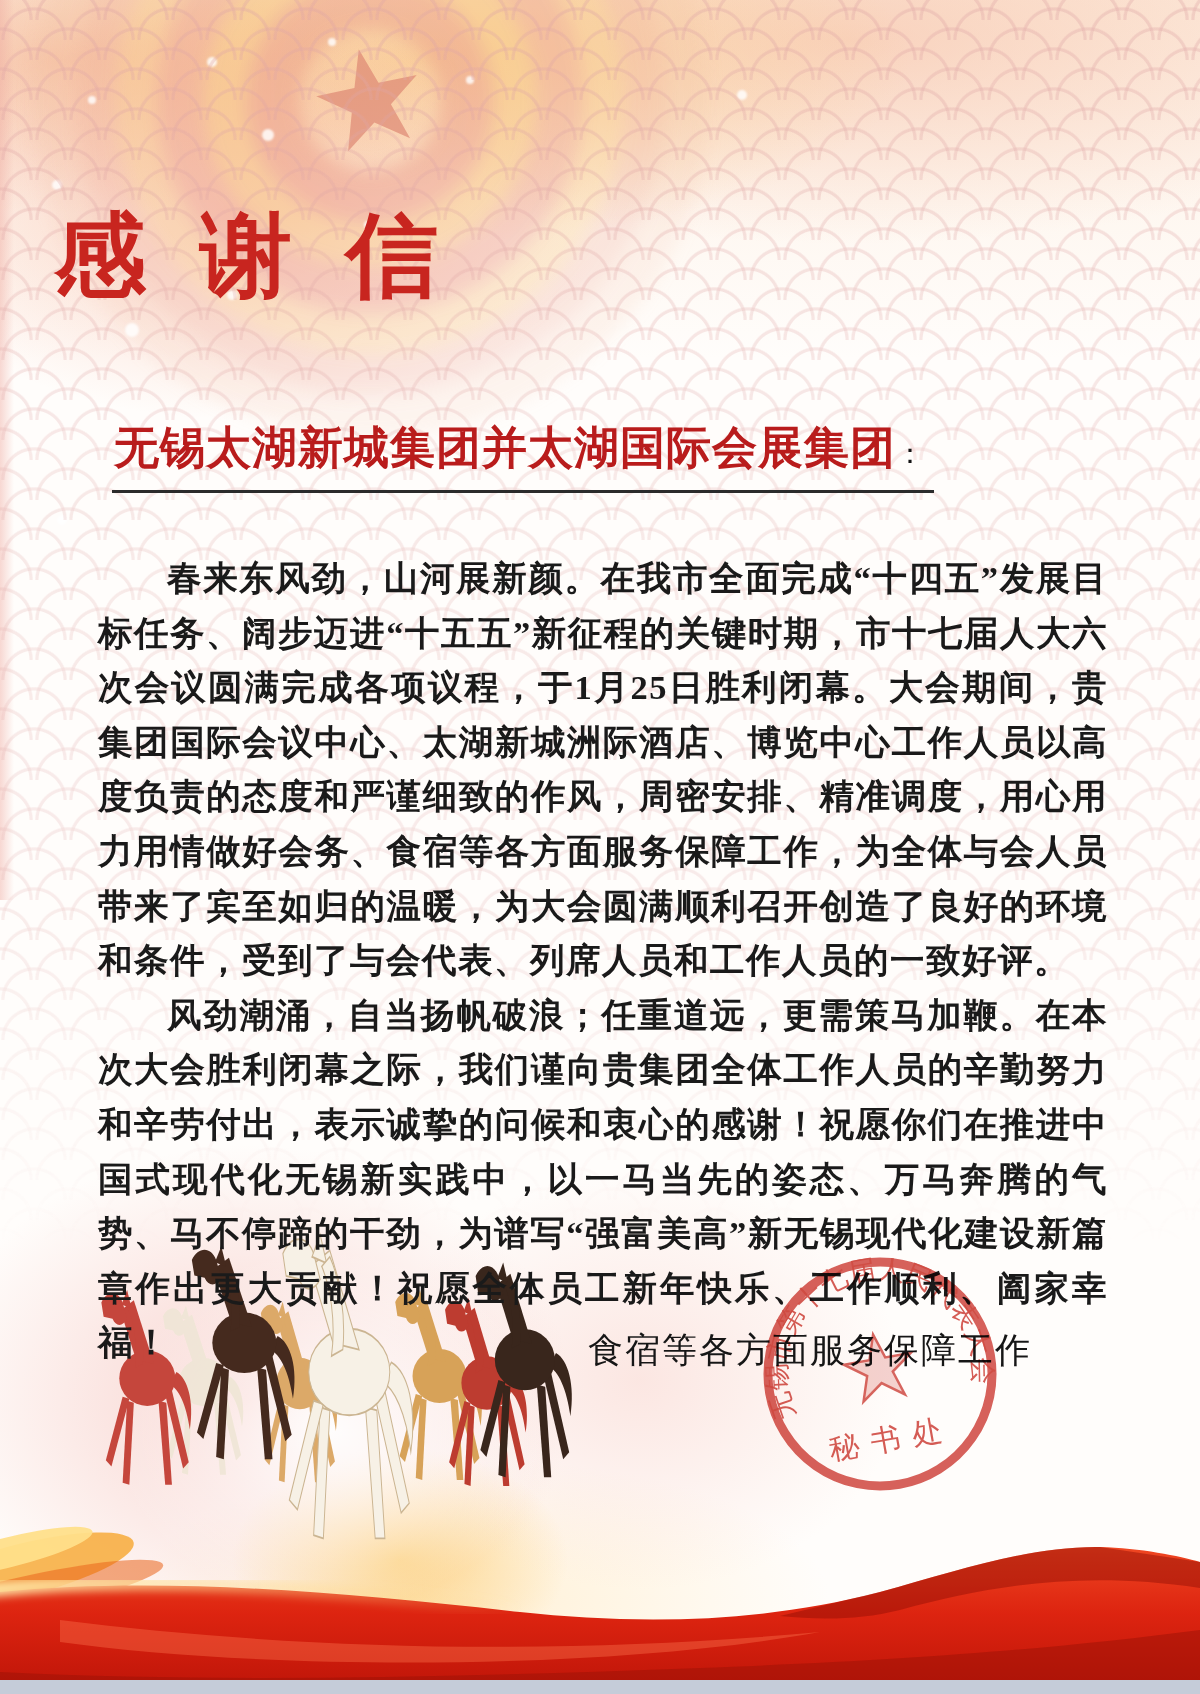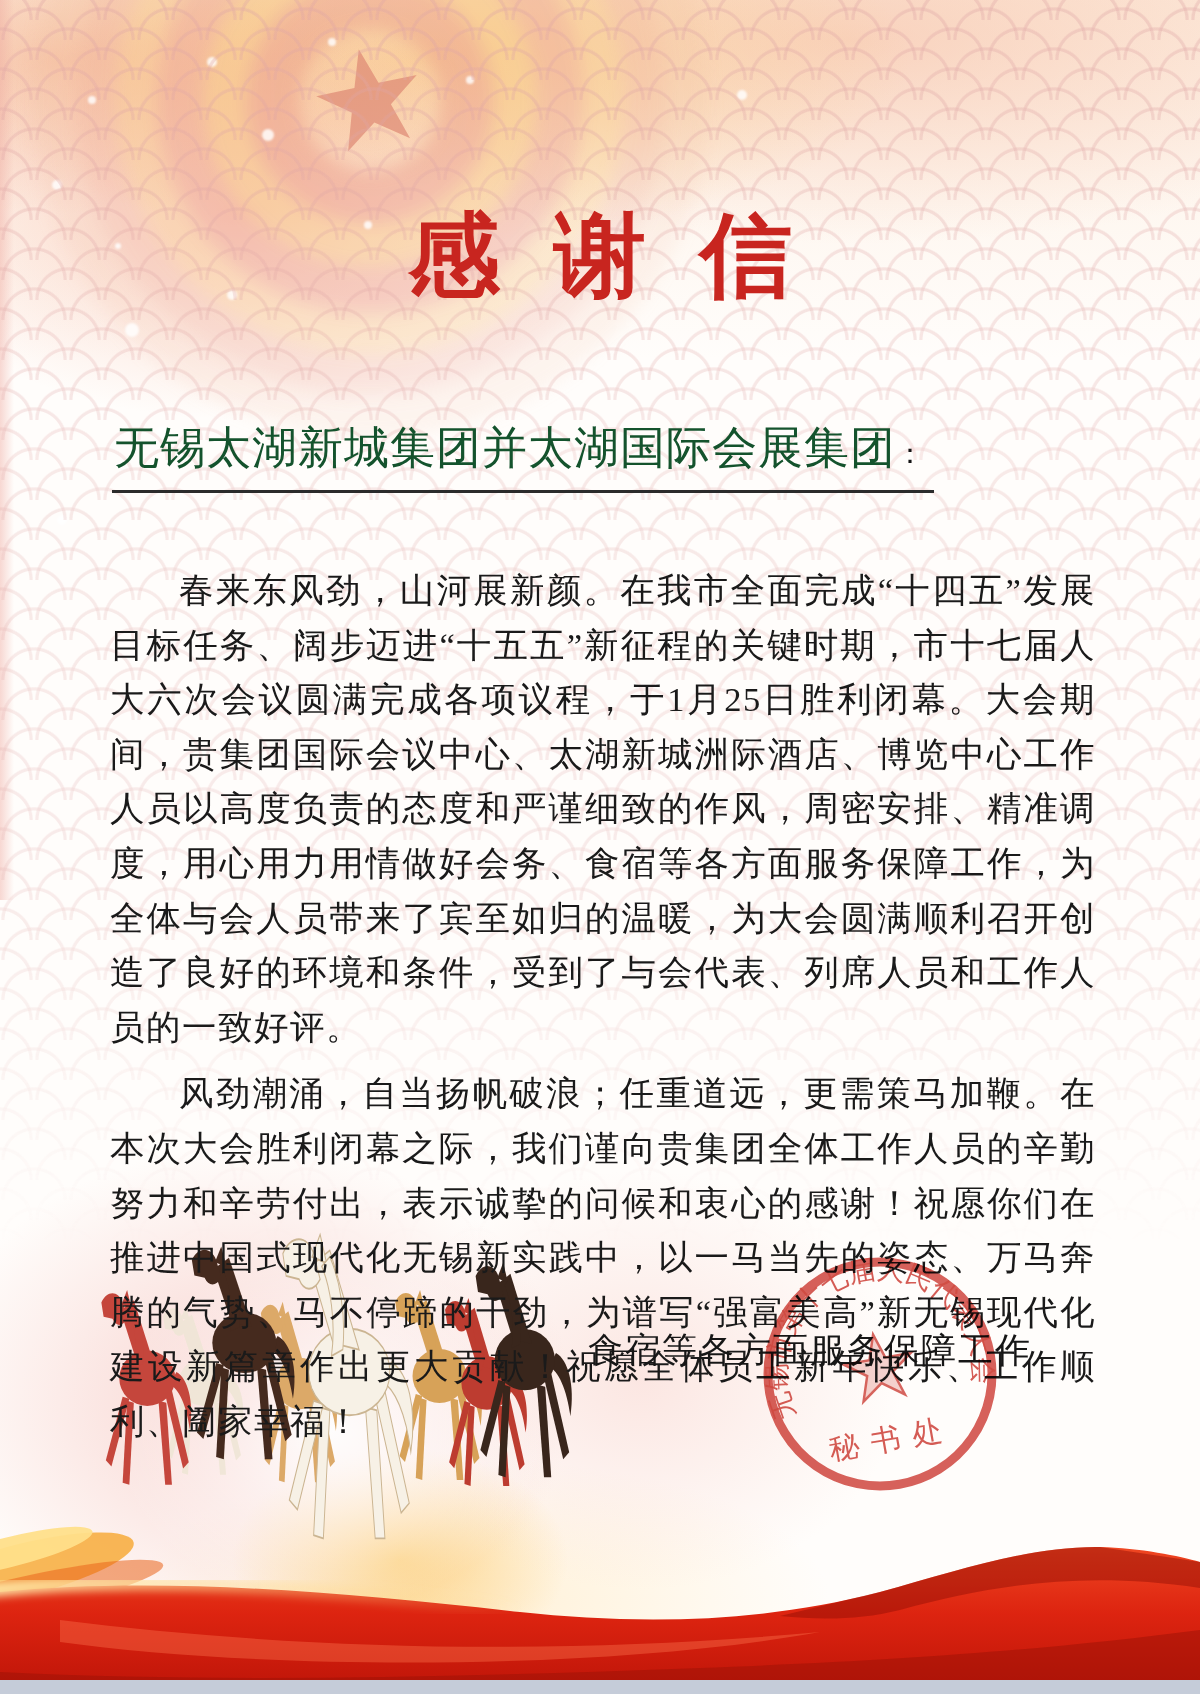--- a/index.html
+++ b/index.html
@@ -43,35 +43,35 @@
       radial-gradient(circle 34px at 50% 100%, rgba(0,0,0,0) 29px, rgba(223,166,166,.45) 30px, rgba(223,166,166,.45) 32px, rgba(0,0,0,0) 33.5px),
       radial-gradient(circle 34px at 50% 100%, rgba(0,0,0,0) 29px, rgba(223,166,166,.45) 30px, rgba(223,166,166,.45) 32px, rgba(0,0,0,0) 33.5px);
     background-size:68px 40px,68px 40px;
     background-position:0 0,34px 20px;
     -webkit-mask-image:linear-gradient(180deg, rgba(0,0,0,.9) 0%, rgba(0,0,0,.6) 35%, rgba(0,0,0,.5) 70%, rgba(0,0,0,0) 96%);
     mask-image:linear-gradient(180deg, rgba(0,0,0,.9) 0%, rgba(0,0,0,.6) 35%, rgba(0,0,0,.5) 70%, rgba(0,0,0,0) 96%);
   }
   
   .title{
     position:absolute;top:206px;left:0;width:100%;box-sizing:border-box;z-index:5;margin:0;
-    text-align:center;font-size:92px;line-height:100px;font-weight:700;
+    font-size:92px;line-height:100px;font-weight:700;
     letter-spacing:54px;padding-left:54px;color:#c8251f;
   }
   .salutation-row{
     position:absolute;top:418px;left:112px;z-index:5;
     border-bottom:3px solid #2b2b2b;padding:0 10px 12px 2px;
   }
-  .salutation{font-size:45px;font-weight:400;color:#14532d;letter-spacing:1px;}
+  .salutation{font-size:45px;font-weight:700;color:#b91c1c;letter-spacing:1px;}
   .salutation-colon{font-size:28px;color:#141414;}
   .body-text{
     position:absolute;top:551px;left:98px;width:1010px;z-index:5;
     font-size:34.5px;line-height:54.6px;letter-spacing:1.5px;color:#1a1a1a;
     text-align:justify;
   }
-  .body-text p{margin:12px;text-indent:2em;}
+  .body-text p{margin:0;text-indent:2em;font-weight:bold;}
   .signature{
     position:absolute;top:1327px;right:168px;z-index:5;
     font-size:35px;letter-spacing:2px;color:#161616;
   }
   .date{
     position:absolute;top:1389px;left:780px;z-index:5;
     font-size:34px;letter-spacing:1px;color:#161616;
   }
   
   .seal{

